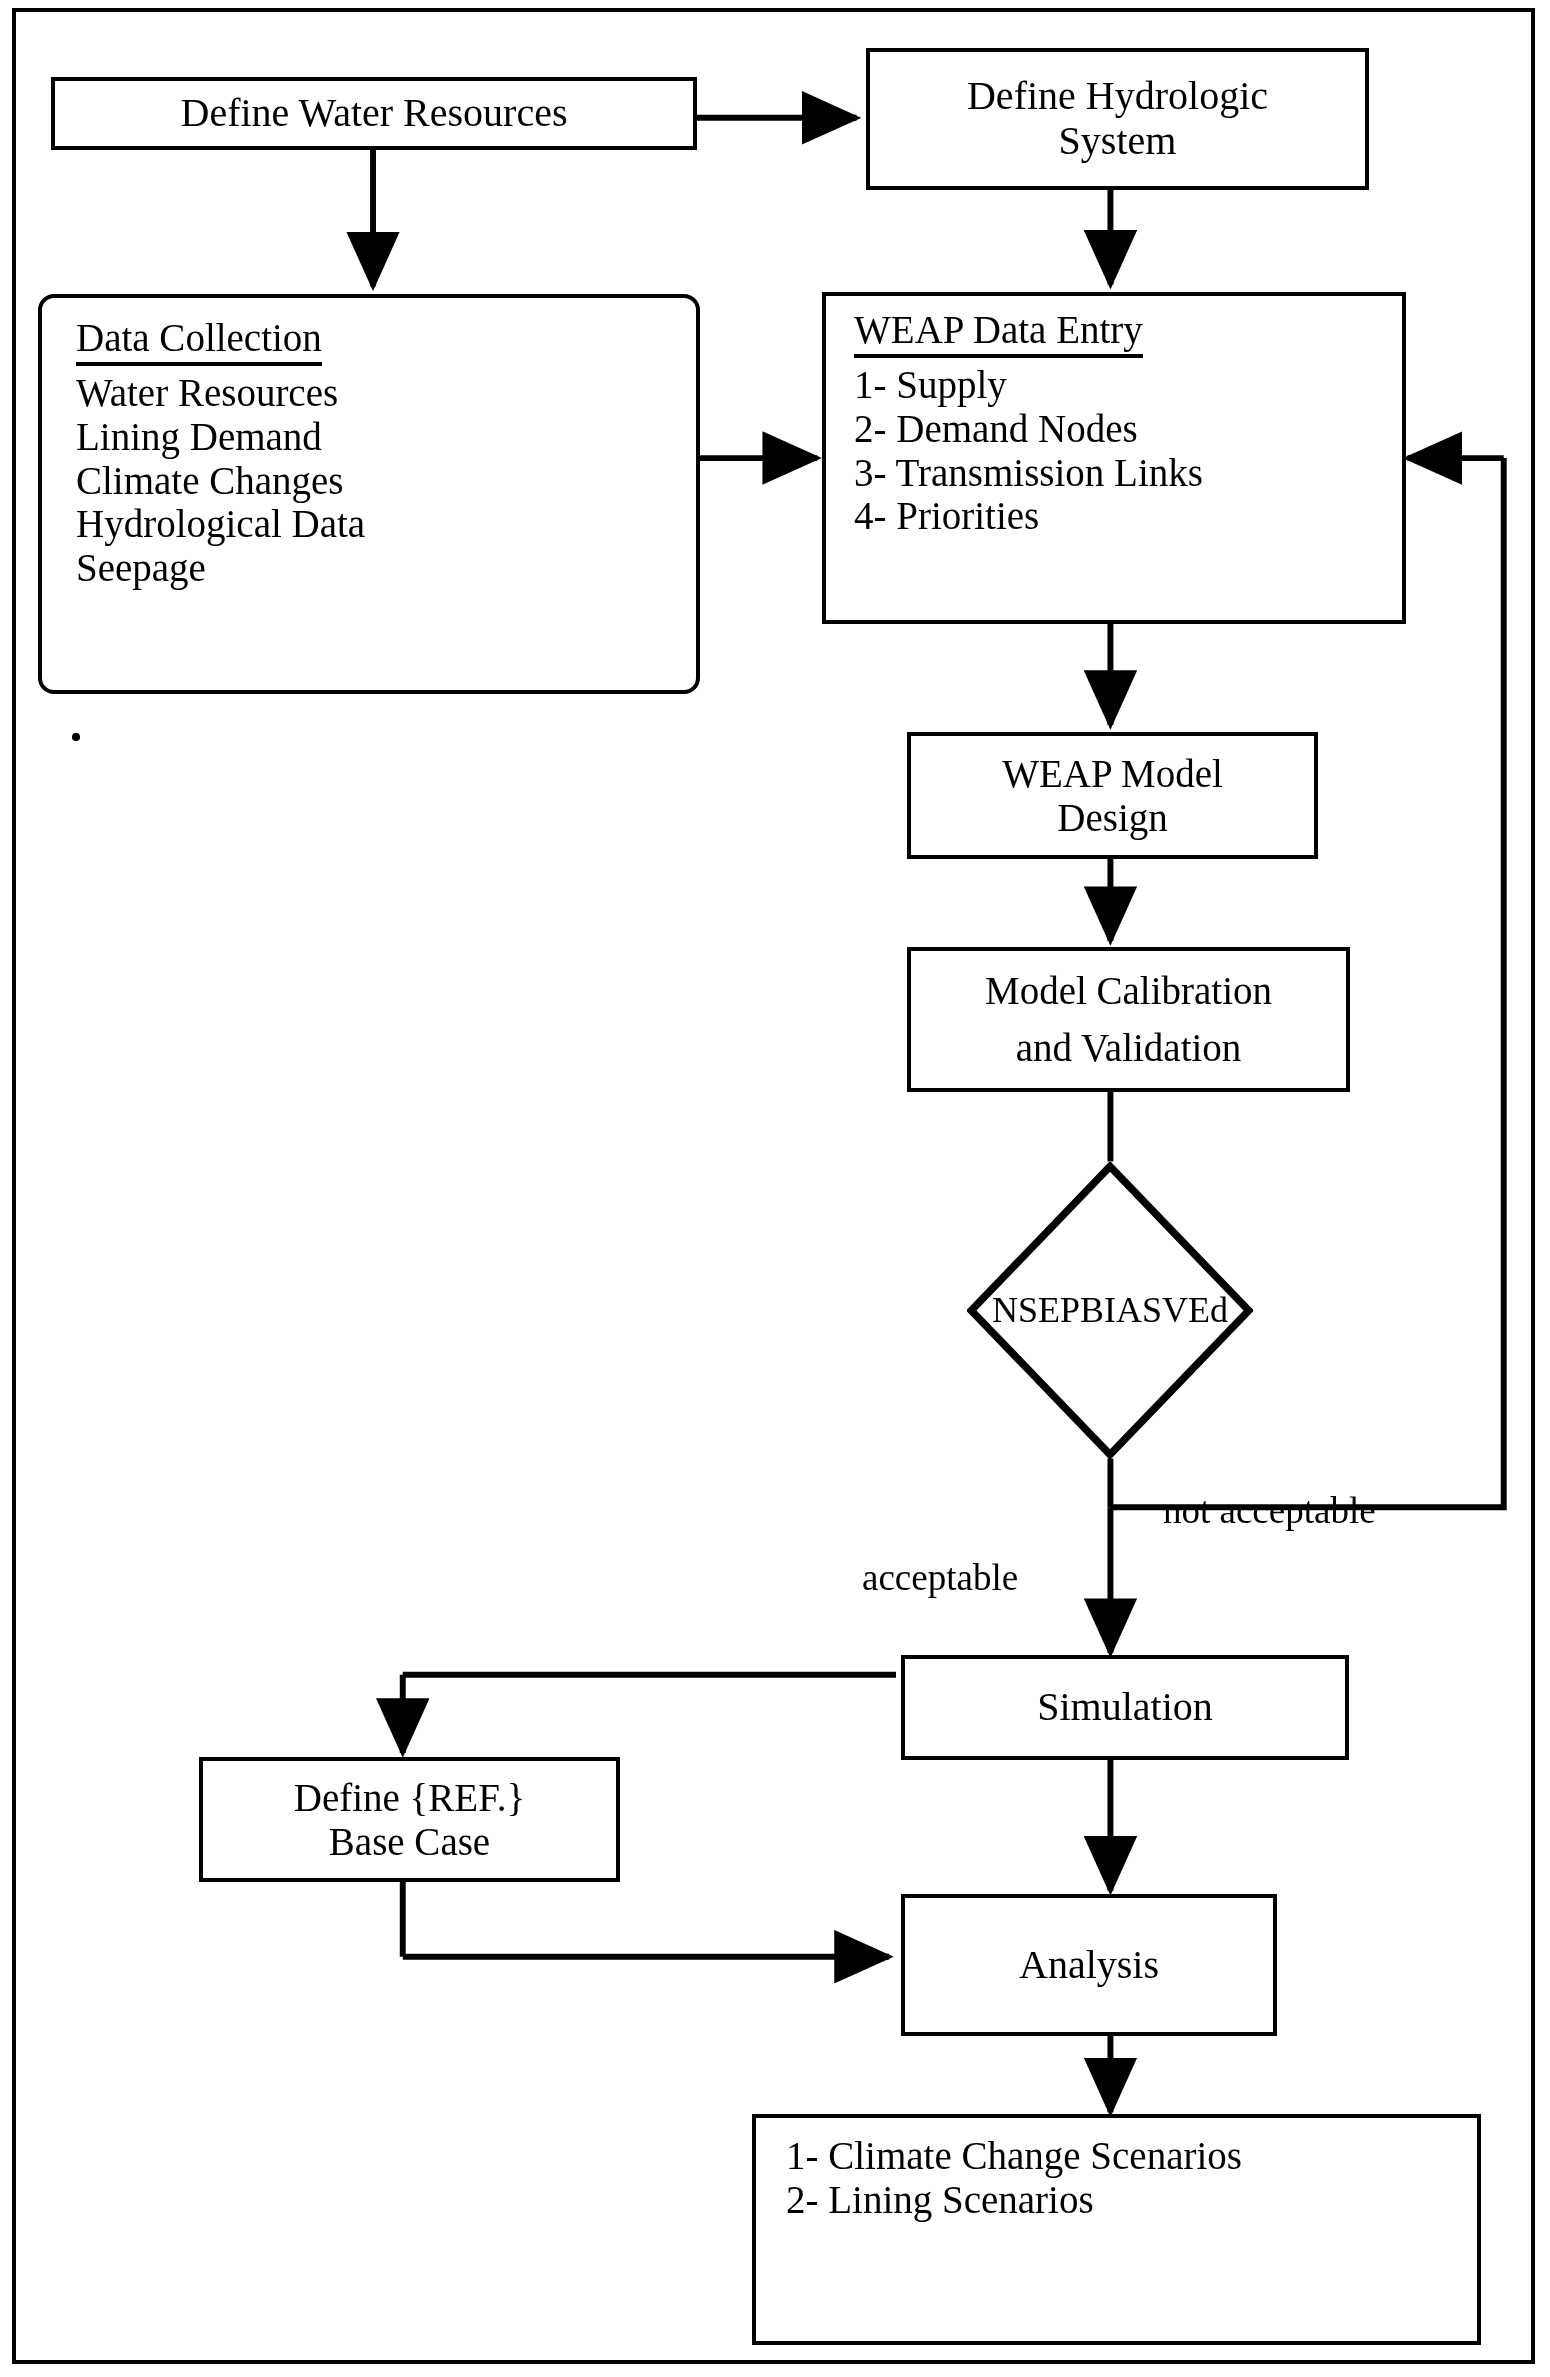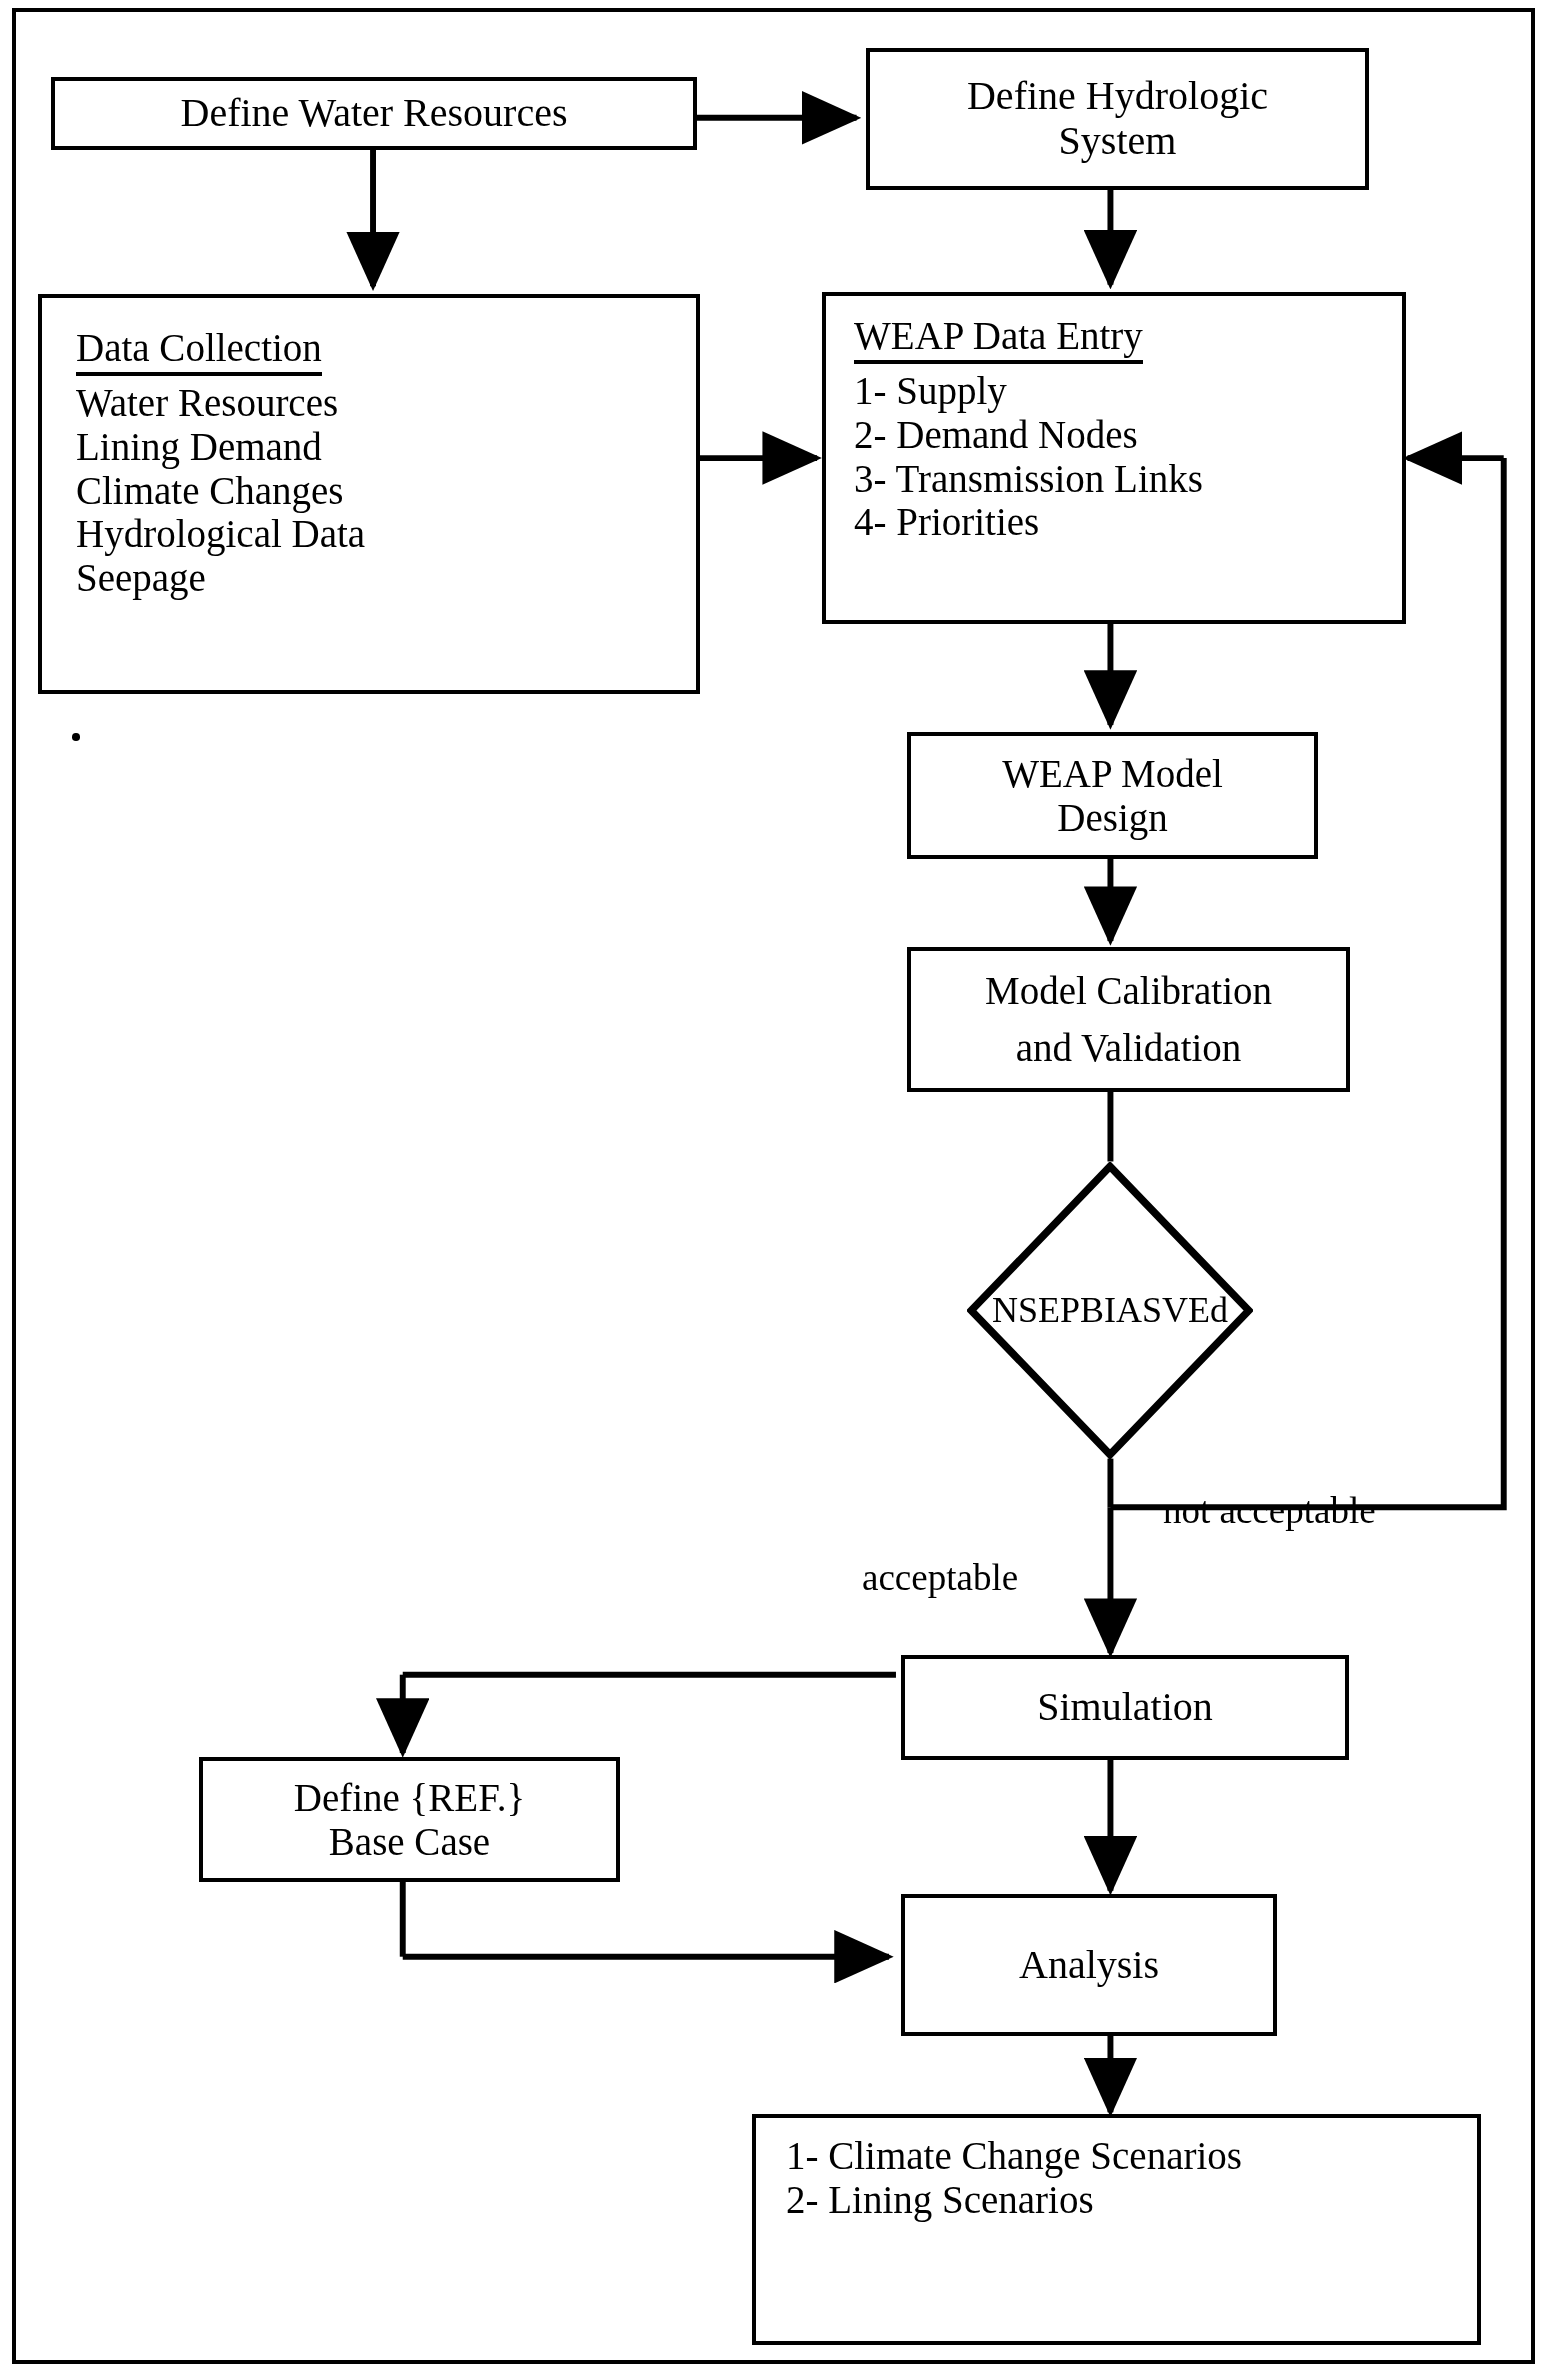--- a/index.html
+++ b/index.html
@@ -167,32 +167,32 @@
 
   <div class="node" style="left:51px; top:77px; width:646px; height:73px; font-size:40px;">
     <span class="node-line">Define Water Resources</span>
   </div>
 
   <div class="node" style="left:866px; top:48px; width:503px; height:142px; font-size:40px;">
     <span class="node-line">Define Hydrologic</span>
     <span class="node-line">System</span>
   </div>
 
-  <div class="node left-align" style="left:38px; top:294px; width:662px; height:400px; font-size:39px; padding:28px 0 0 34px;">
+  <div class="node left-align" style="left:38px; top:294px; width:662px; height:400px; font-size:39px; padding:18px 0 0 34px;border-radius:16px;">
     <span class="list-title">Data Collection</span>
     <span class="list-item">Water Resources</span>
     <span class="list-item">Lining Demand</span>
     <span class="list-item">Climate Changes</span>
     <span class="list-item">Hydrological Data</span>
     <span class="list-item">Seepage</span>
   </div>
 
   <div class="stray-dot" style="left:72px; top:733px;"></div>
 
-  <div class="node left-align" style="left:822px; top:292px; width:584px; height:332px; font-size:39px; padding:18px 0 0 28px;">
+  <div class="node left-align" style="left:822px; top:292px; width:584px; height:332px; font-size:39px; padding:12px 0 0 28px;">
     <span class="list-title">WEAP Data Entry</span>
     <span class="list-item">1- Supply</span>
     <span class="list-item">2- Demand Nodes</span>
     <span class="list-item">3- Transmission Links</span>
     <span class="list-item">4- Priorities</span>
   </div>
 
   <div class="node" style="left:907px; top:732px; width:411px; height:127px; font-size:39px;">
     <span class="node-line">WEAP Model</span>
     <span class="node-line">Design</span>

